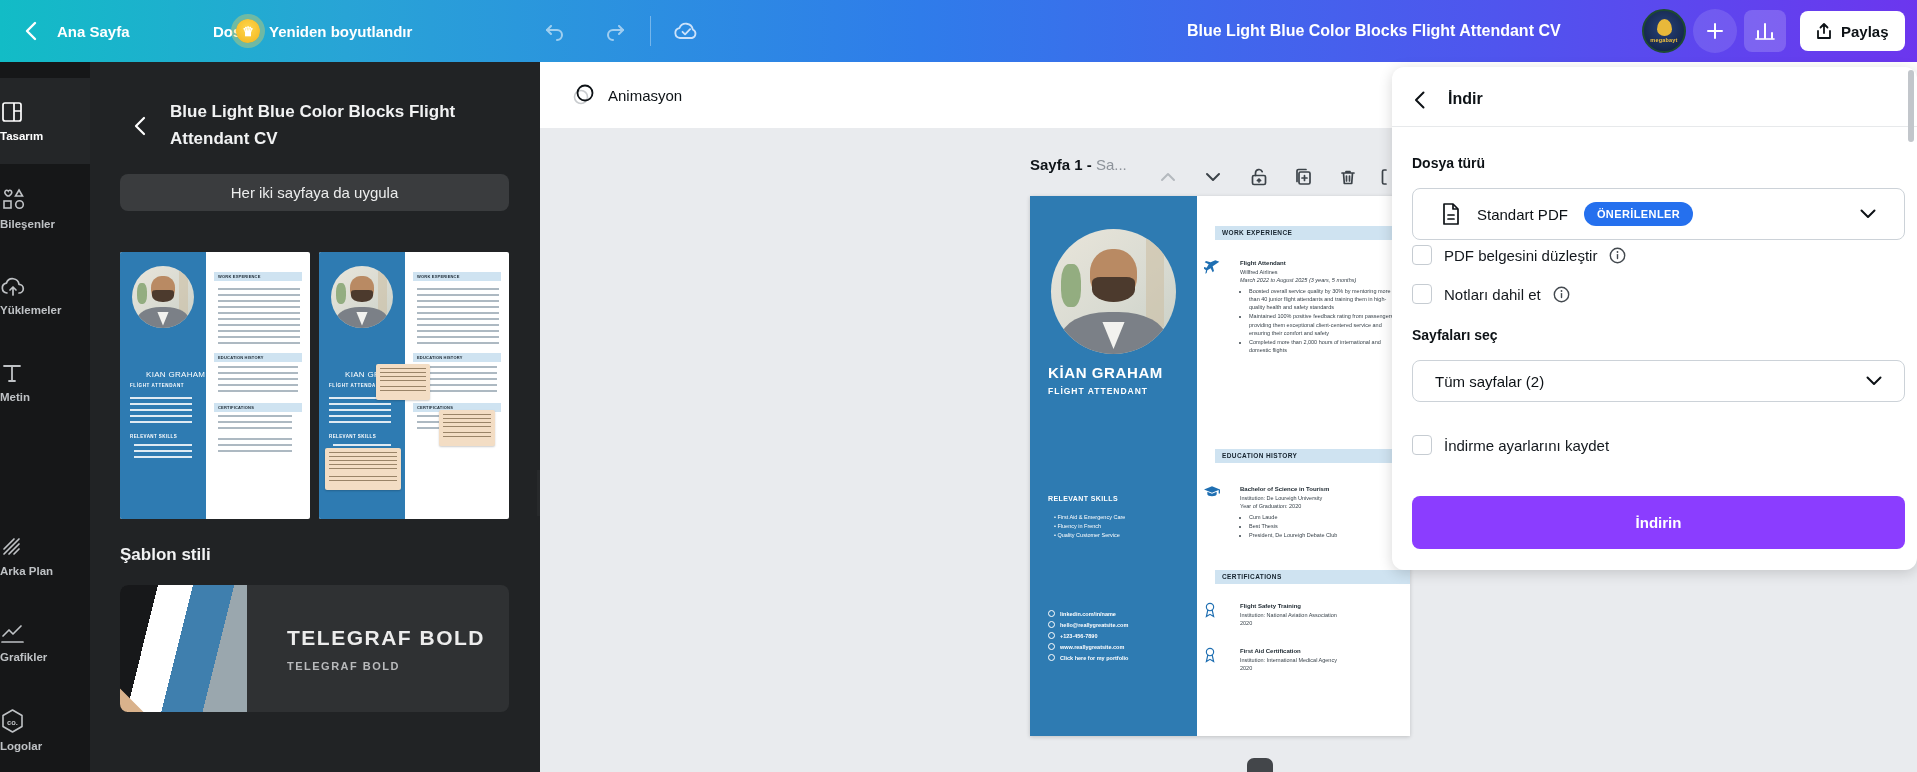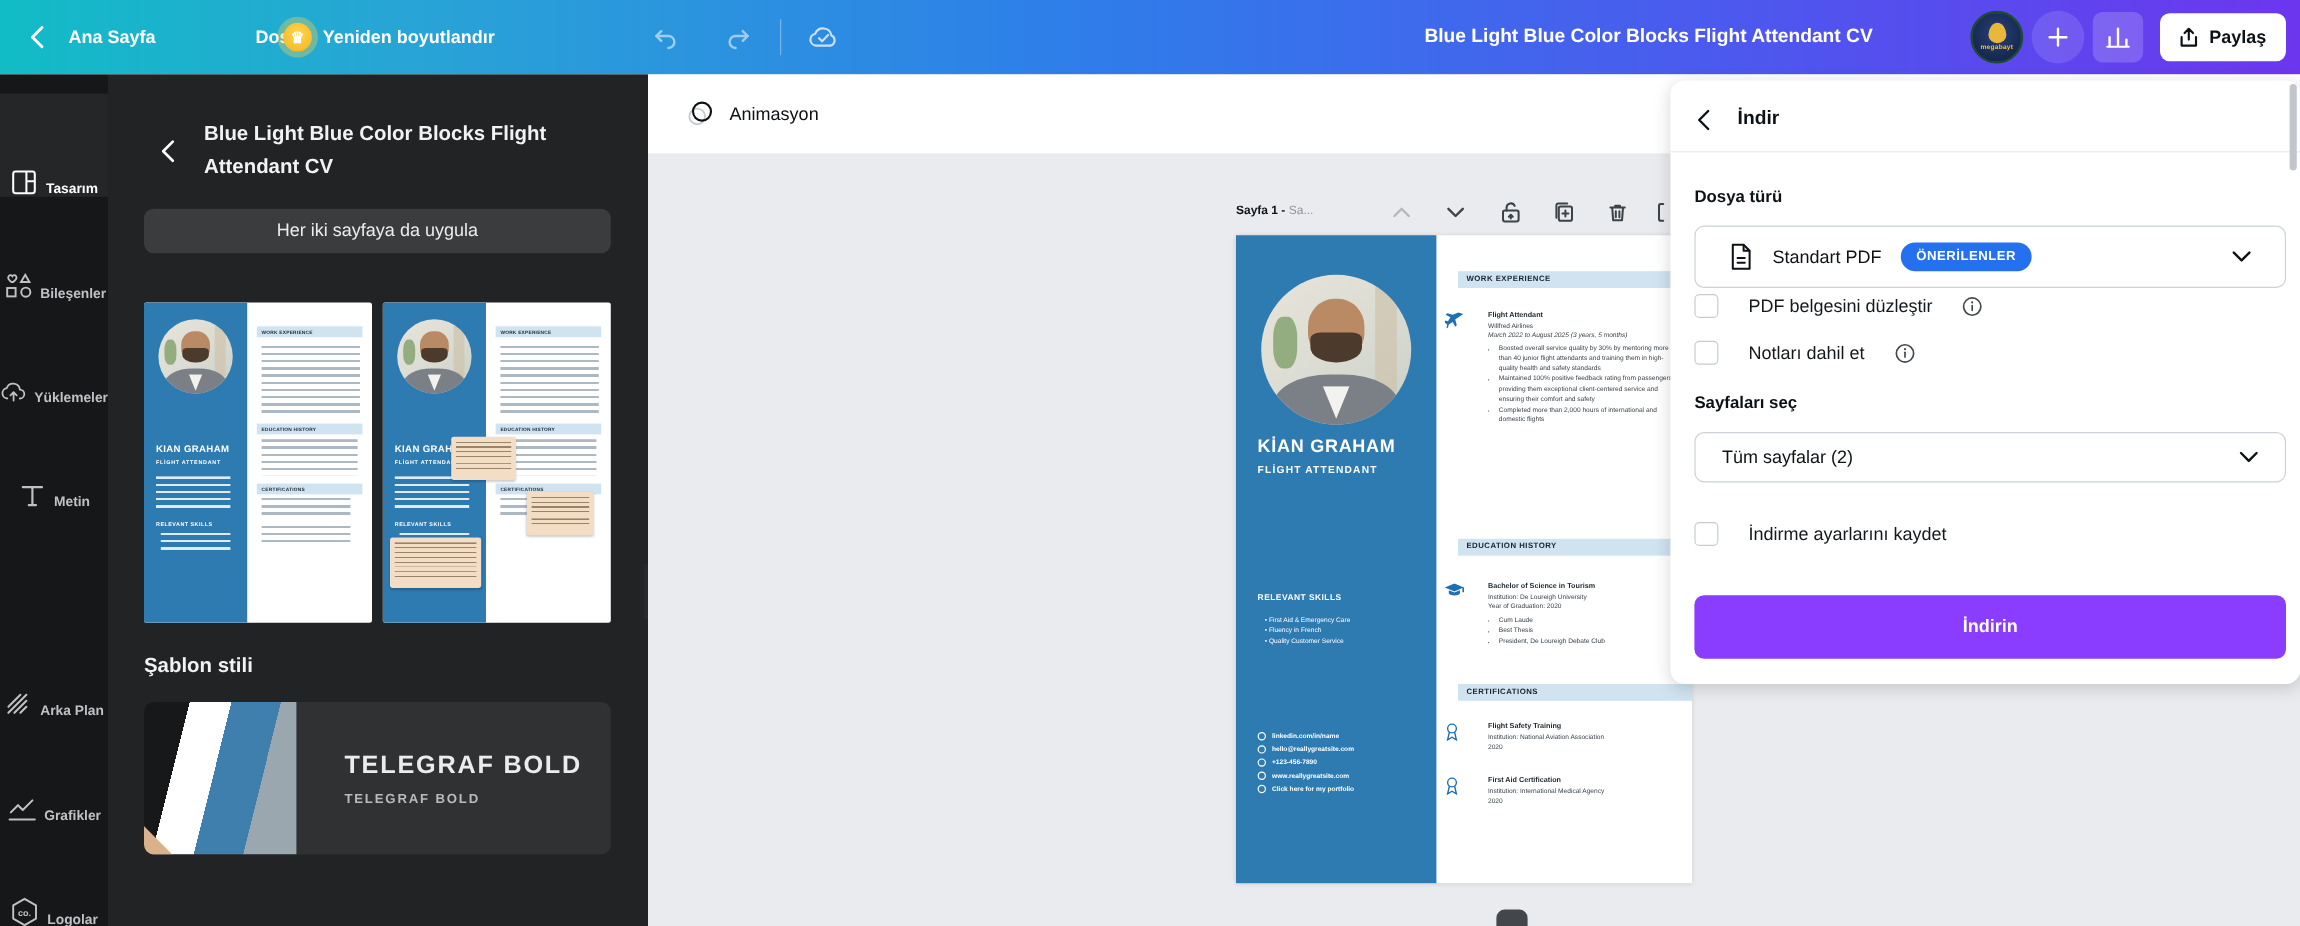--- a/index.html
+++ b/index.html
@@ -25,21 +25,21 @@
   .avatar .avlabel{font-size:5.5px;color:#f0c03c;font-weight:700;margin-top:1px;letter-spacing:.2px}
   .plus-btn{position:absolute;left:1693px;top:9px;width:44px;height:44px;border-radius:50%;
     background:rgba(255,255,255,.12);display:flex;align-items:center;justify-content:center;cursor:pointer}
   .chart-btn{position:absolute;left:1744px;top:10px;width:42px;height:42px;border-radius:8px;
     background:rgba(255,255,255,.18);display:flex;align-items:center;justify-content:center;cursor:pointer}
   .share-btn{position:absolute;left:1800px;top:11px;height:40px;padding:0 16px;border-radius:8px;background:#fff;
     color:#0d1216;display:flex;align-items:center;gap:9px;font-size:15px;font-weight:700;cursor:pointer;border:none}
 
   
   .rail{position:absolute;left:0;top:62px;width:90px;height:710px;background:#161718}
-  .rail-item{position:absolute;left:0;width:90px;height:86px;display:flex;align-items:flex-end;
+  .rail-item{position:absolute;left:0;width:90px;height:86px;display:flex;flex-direction:column;align-items:flex-start;
     justify-content:center;gap:6px;color:#bfc2c5;cursor:pointer}
   .rail-item.active{background:#242628;color:#fff}
   .rail-item .rlabel{font-size:11.5px;font-weight:700}
 
   
   .left-panel{position:absolute;left:90px;top:62px;width:450px;height:710px;background:#212325;color:#f1f2f3}
   .lp-back{position:absolute;left:44px;top:54px;cursor:pointer}
   .lp-title{position:absolute;left:80px;top:36px;width:340px;font-size:17px;line-height:1.6;font-weight:700}
   .apply-btn{position:absolute;left:30px;top:112px;width:389px;height:37px;border:none;border-radius:8px;
     background:#3a3c3e;color:#eceded;font-size:15px;font-weight:500;cursor:pointer;font-family:inherit}
@@ -52,38 +52,38 @@
       linear-gradient(45deg,#d9b28c 0 9%,rgba(0,0,0,0) 9.5%),
       linear-gradient(104deg,#17181a 0 24%,#ffffff 24% 46%,#3f7fae 46% 72%,#9aa7ae 72% 100%)}
   .tpl-text{padding-left:40px}
   .tpl-name{font-size:21px;font-weight:800;letter-spacing:1.5px;color:#ececec}
   .tpl-sub{font-size:11px;font-weight:700;letter-spacing:1.5px;color:#b9babc;margin-top:10px}
   .collapse-tab{position:absolute;left:537px;top:470px;width:18px;height:46px;background:#27292b;
     border-radius:0 9px 9px 0;display:flex;align-items:center;justify-content:center;color:#cfd1d3;cursor:pointer}
 
   
   .mini-left{position:absolute;left:0;top:0;width:86px;height:267px;background:#2e7bb2}
-  .mini-name{position:absolute;left:10px;top:118px;font-size:8px;font-weight:700;color:#fff;letter-spacing:.3px}
+  .mini-name{position:absolute;left:26px;top:118px;font-size:8px;font-weight:400;color:#fff;letter-spacing:.3px}
   .mini-role{position:absolute;left:10px;top:131px;font-size:4.5px;font-weight:700;color:#fff;letter-spacing:.6px}
   .mini-lines{background:repeating-linear-gradient(#ffffff 0 2px,rgba(0,0,0,0) 2px 6px);opacity:.85}
   .mini-glines{background:repeating-linear-gradient(#adb9c2 0 2px,rgba(0,0,0,0) 2px 6px)}
   .mini-skills-h{position:absolute;left:10px;top:182px;font-size:4.5px;font-weight:800;color:#fff;letter-spacing:.4px}
   .mini-band{position:absolute;left:94px;width:88px;height:9px;background:#cfe3f1;color:#1a2833;
     font-size:4px;font-weight:800;line-height:9px;padding-left:4px;letter-spacing:.2px}
   .callout{position:absolute;background:#f3ddc4;border-radius:2px;
     box-shadow:0 1px 2px rgba(0,0,0,.2)}
   .callout i{display:block;margin:4px 4px 0;height:14px;
     background:repeating-linear-gradient(#9a8468 0 1px,rgba(0,0,0,0) 1px 4px)}
 
   
   .canvas-toolbar{position:absolute;left:540px;top:62px;width:1377px;height:66px;background:#fff}
   .anim-btn{position:absolute;left:22px;top:15px;height:36px;display:flex;align-items:center;gap:12px;
     padding:0 10px;border-radius:8px;cursor:pointer;color:#0d1216;font-size:15px;font-weight:500}
   .canvas{position:absolute;left:540px;top:128px;width:1377px;height:644px;background:#e9ebee}
-  .page-title{position:absolute;left:1030px;top:170px;font-size:10px;font-weight:700;color:#0e1318;cursor:text}
+  .page-title{position:absolute;left:1030px;top:156px;font-size:15px;font-weight:700;color:#0e1318;cursor:text}
   .page-title .ph{color:#8d939a;font-weight:400}
   .pc-icon{position:absolute;top:166px;width:22px;height:22px;display:flex;align-items:center;justify-content:center;cursor:pointer;color:#3c4349}
   .pc-icon.disabled{color:#b4b9be}
 
   
   .cv-page{position:absolute;left:1030px;top:196px;width:380px;height:540px;background:#fff;
     box-shadow:0 1px 4px rgba(0,0,0,.18);cursor:pointer}
   .cv-left{position:absolute;left:0;top:0;width:167px;height:540px;background:#2e7bb2;color:#fff}
   .photo{position:relative;overflow:hidden;border-radius:50%;background:linear-gradient(140deg,#e9e5da 0%,#d9dbd2 55%,#c9cfc6 100%)}
   .ph-plant{position:absolute;left:8%;top:28%;width:16%;height:34%;background:#7fa06a;border-radius:40%;opacity:.8}
@@ -113,21 +113,21 @@
   .dl-panel{position:absolute;left:1392px;top:67px;width:525px;height:503px;background:#fff;border-radius:12px;
     box-shadow:0 3px 14px rgba(0,0,0,.16);color:#0d1216}
   .dl-back{position:absolute;left:22px;top:24px;cursor:pointer;color:#0d1216}
   .dl-title{position:absolute;left:56px;top:23px;font-size:16px;font-weight:700}
   .dl-divider{position:absolute;left:0;top:59px;width:525px;height:1px;background:#e7e9eb}
   .dl-label{position:absolute;left:20px;font-size:14px;font-weight:700}
   .dl-select{position:absolute;left:20px;width:493px;border:1px solid #ccd2d8;border-radius:8px;background:#fff;
     display:flex;align-items:center;cursor:pointer}
   .badge{height:24px;padding:0 13px;border-radius:13px;background:#2570ee;color:#fff;font-size:11px;
     font-weight:800;letter-spacing:.4px;display:flex;align-items:center}
-  .chk-row{position:absolute;left:20px;display:flex;align-items:center;gap:25px;cursor:pointer}
+  .chk-row{position:absolute;left:20px;display:flex;align-items:center;gap:12px;cursor:pointer}
   .chk{width:20px;height:20px;border:1.5px solid #c6ccd2;border-radius:4px;background:#fff;flex:none}
   .chk-label{font-size:15px;color:#14191e}
   .info-ico{color:#43494f;display:flex}
   .dl-btn{position:absolute;left:20px;top:429px;width:493px;height:53px;border:none;border-radius:8px;
     background:#8b3dff;color:#fff;font-size:15px;font-weight:700;cursor:pointer;font-family:inherit}
 
   .scroll-thumb{position:absolute;left:1908px;top:70px;width:6px;height:72px;border-radius:3px;background:#c2c6cb}
   .bottom-partial{position:absolute;left:1247px;top:758px;width:26px;height:14px;border-radius:7px 7px 0 0;background:#43464a;cursor:pointer}
   svg{display:block}
 </style>

